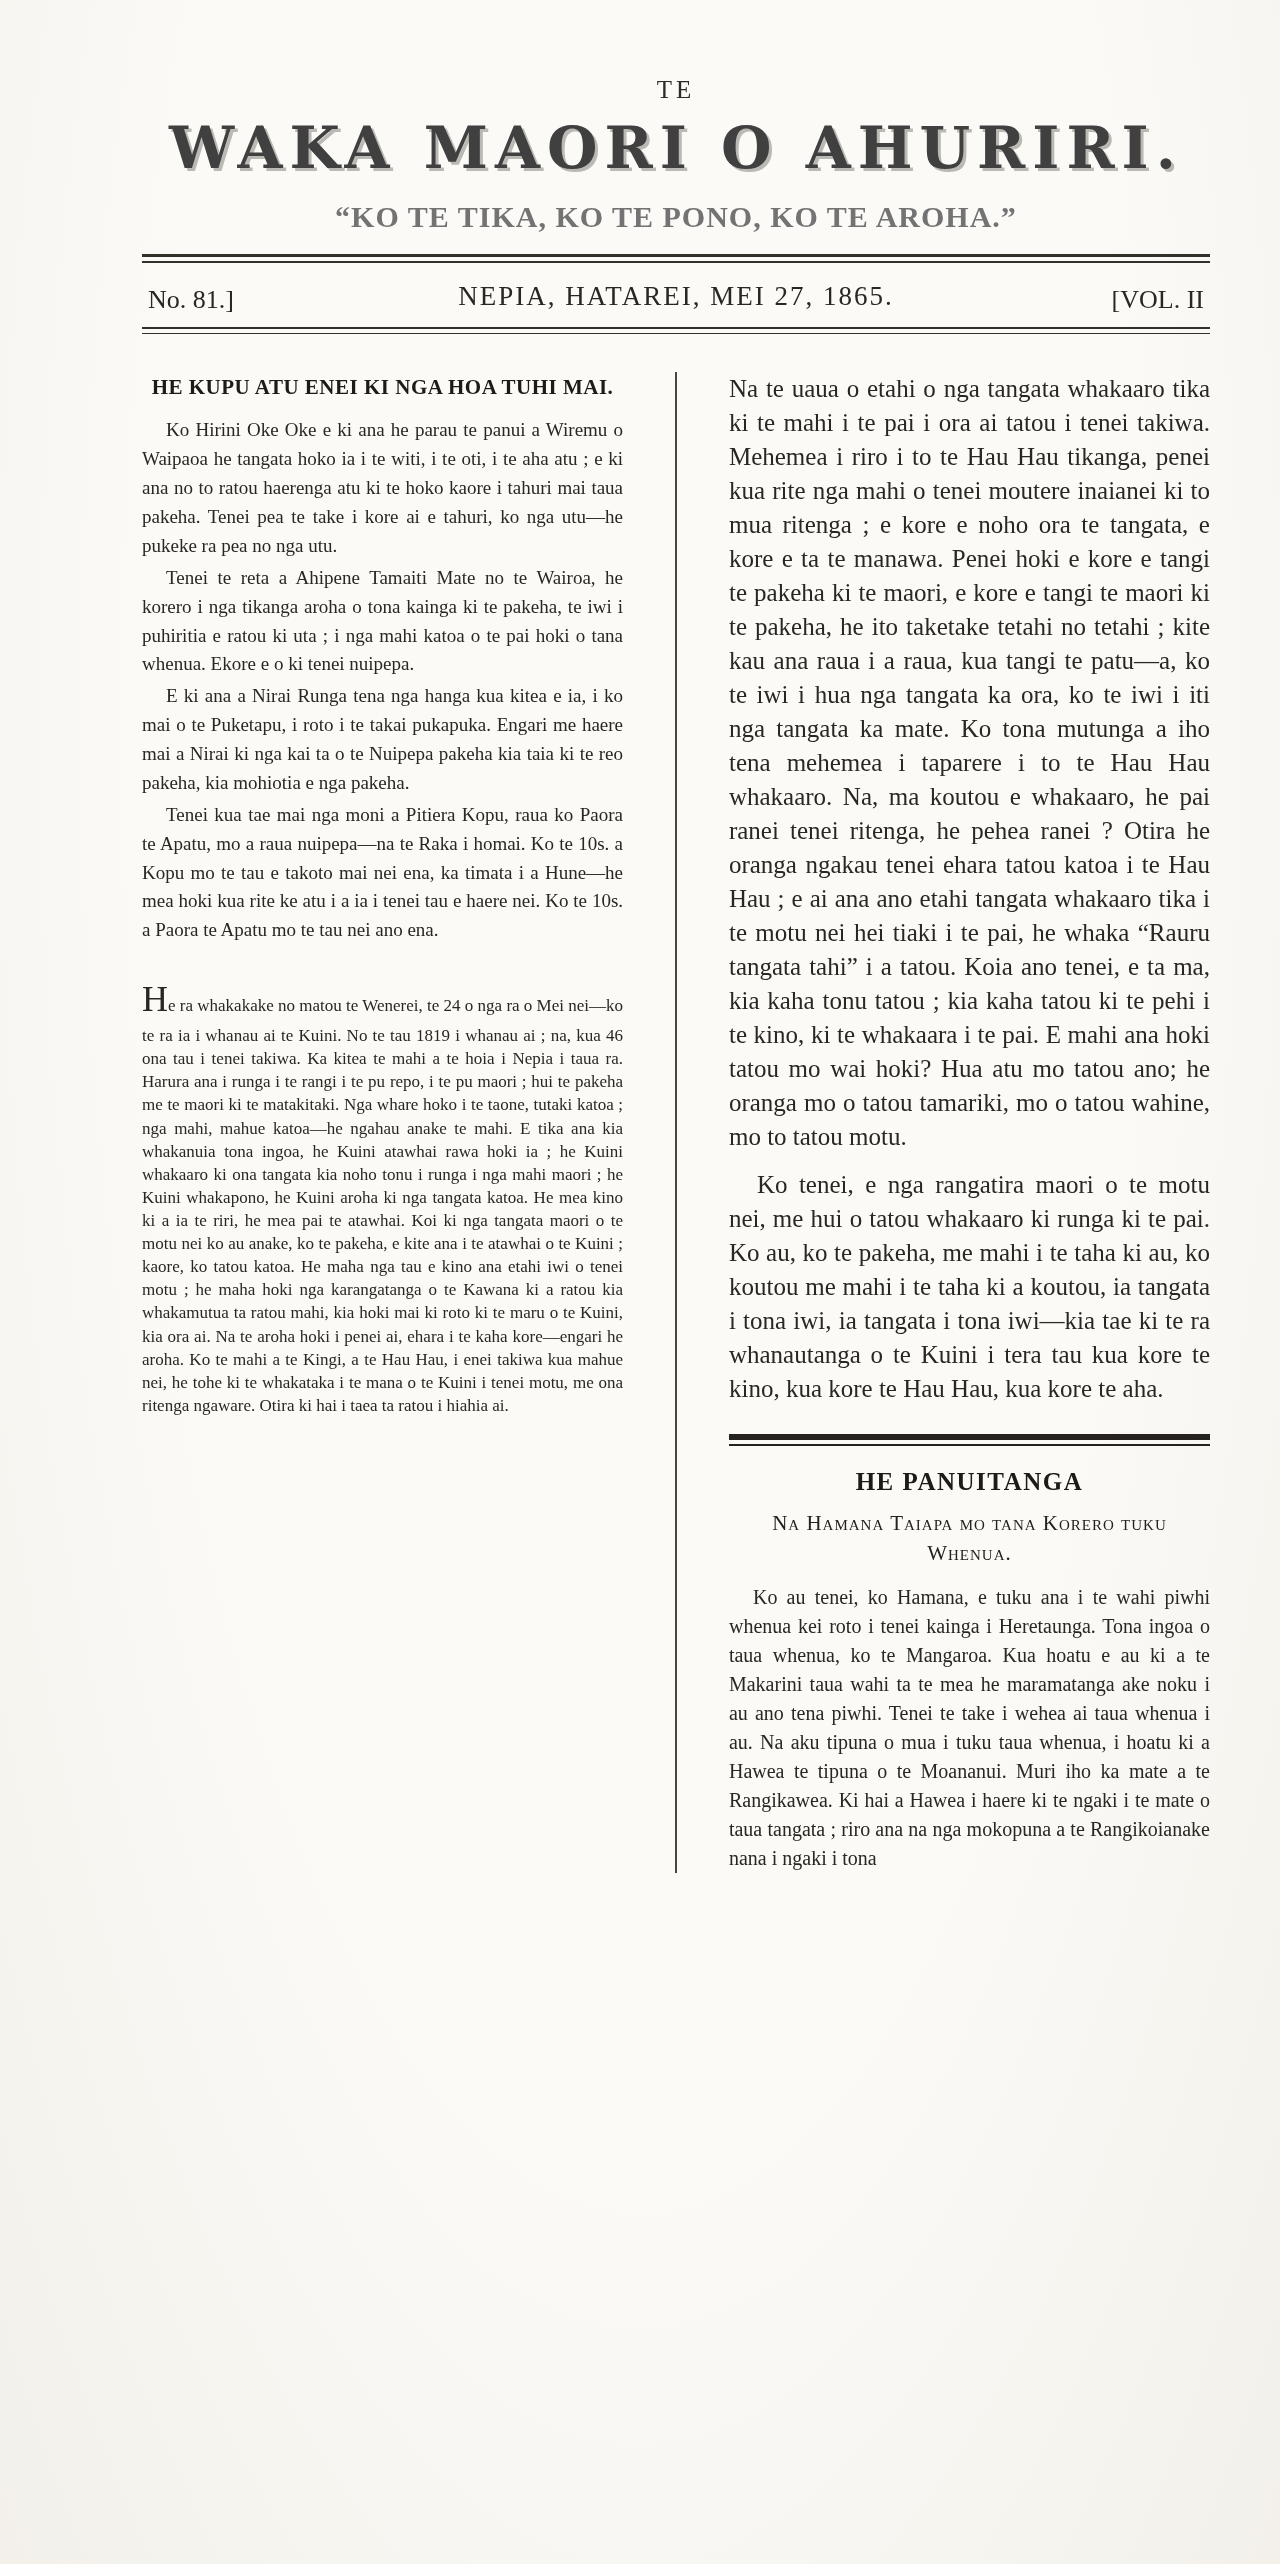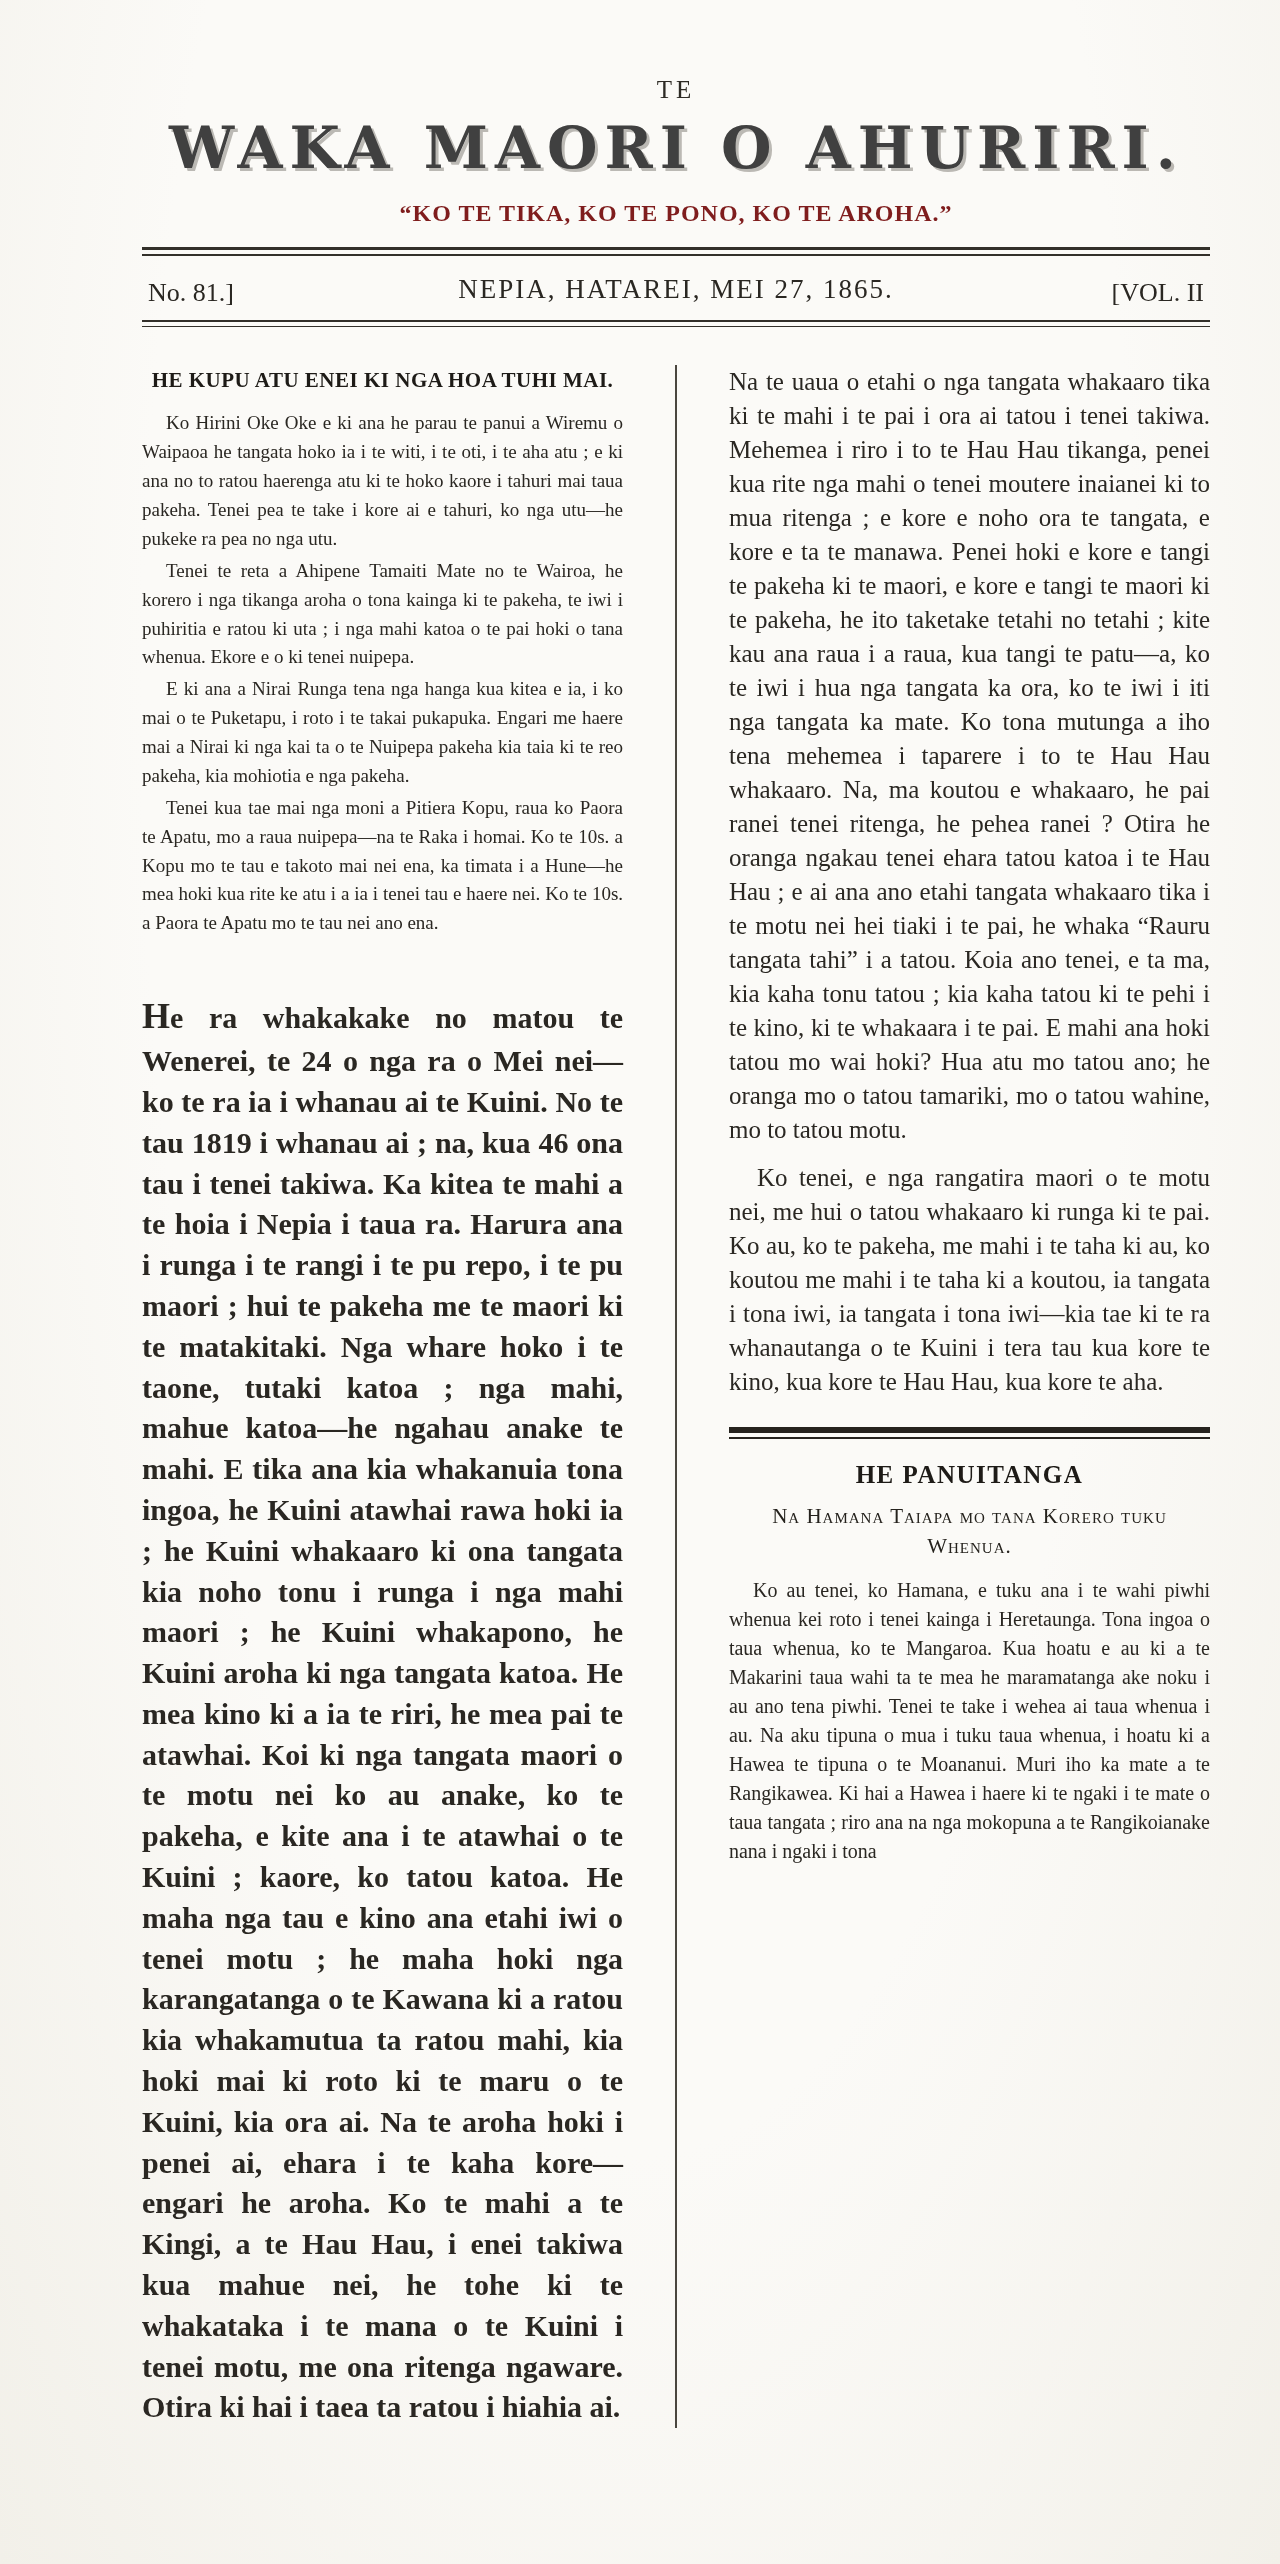--- a/index.html
+++ b/index.html
@@ -29,24 +29,24 @@
     font-weight: 700;
     font-size: 58px;
     letter-spacing: 7px;
     white-space: nowrap;
     color: #404040;
     text-shadow: 3px 3px 0 rgba(70, 64, 54, 0.35);
     margin-bottom: 18px;
   }
   .motto {
     text-align: center;
-    font-size: 24px;
+    font-size: 30px;
     font-weight: 700;
     letter-spacing: 1px;
-    color: #7f1d1d;
+    color: #737373;
     margin-bottom: 20px;
   }
   .rule-double { width: 100%; }
   .rule-double.heavy { border-top: 3px solid #33302a; border-bottom: 2px solid #33302a; height: 9px; }
   .rule-double.thin  { border-top: 2px solid #33302a; border-bottom: 1px solid #33302a; height: 7px; }
   .issue-line {
     position: relative;
     height: 46px;
     margin: 10px 0 8px;
   }
@@ -83,24 +83,23 @@
     margin-bottom: 14px;
     color: #1e1b17;
   }
   .note {
     font-size: 19px;
     line-height: 1.52;
     text-indent: 24px;
     margin-bottom: 3px;
   }
   .article {
-    margin-top: 54px;
-    font-size: 30px;
+    margin-top: 30px;
+    font-size: 17px;
     line-height: 1.36;
-    font-weight: bold;
   }
   .article::first-letter { font-size: 36px; }
 
   
   .body-para { font-size: 25px; line-height: 1.36; margin-bottom: 14px; }
   .body-para.indent { text-indent: 28px; }
   .rule-thick {
     margin: 28px 0 22px;
     border-top: 6px solid #26231e;
     border-bottom: 2px solid #26231e;

